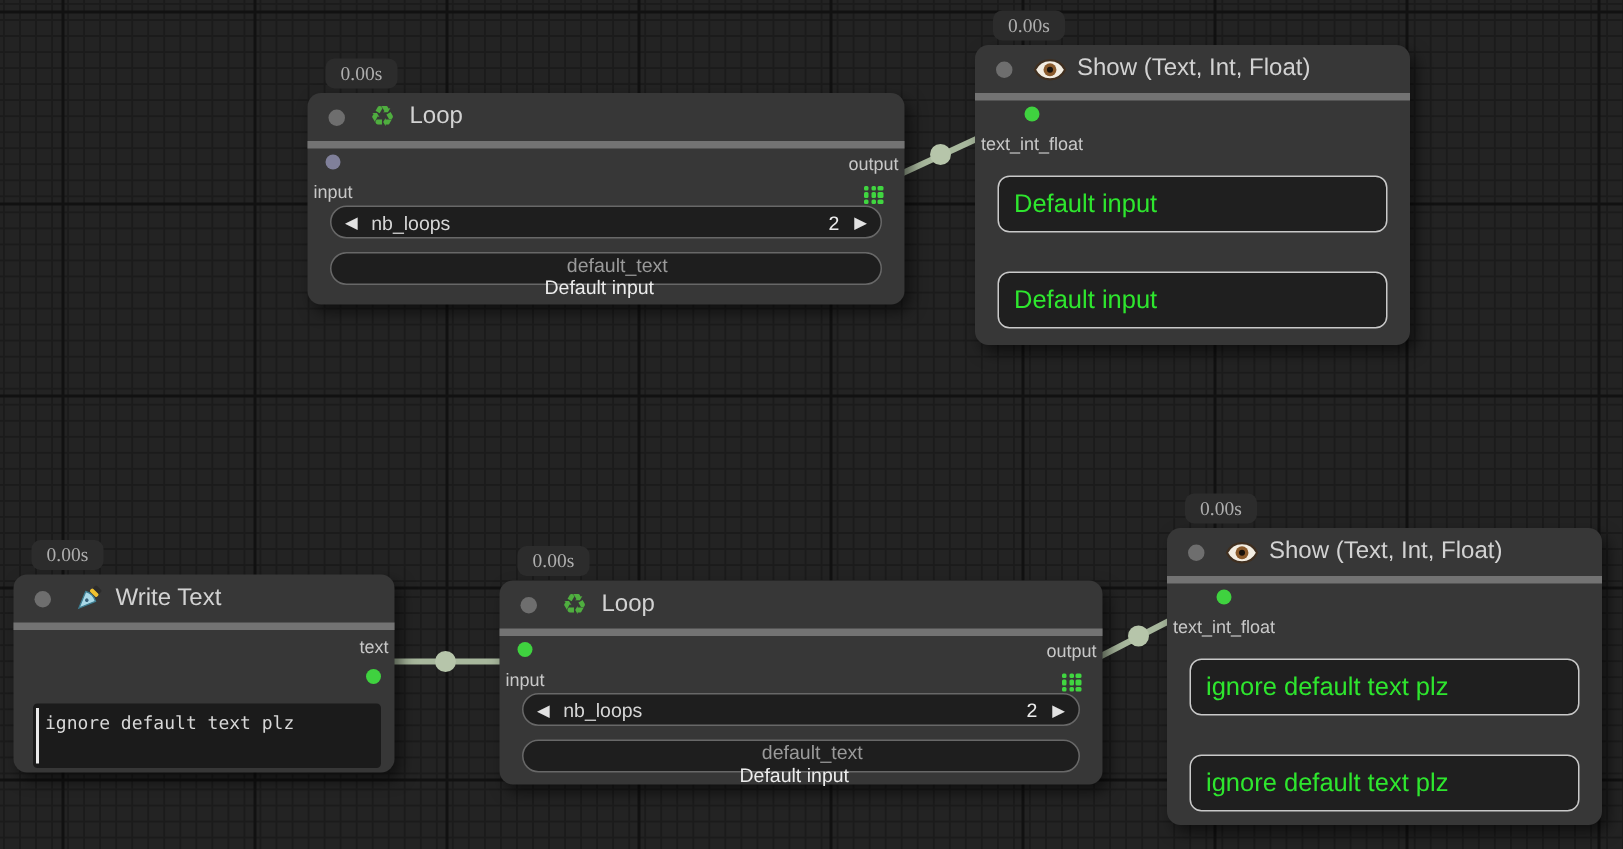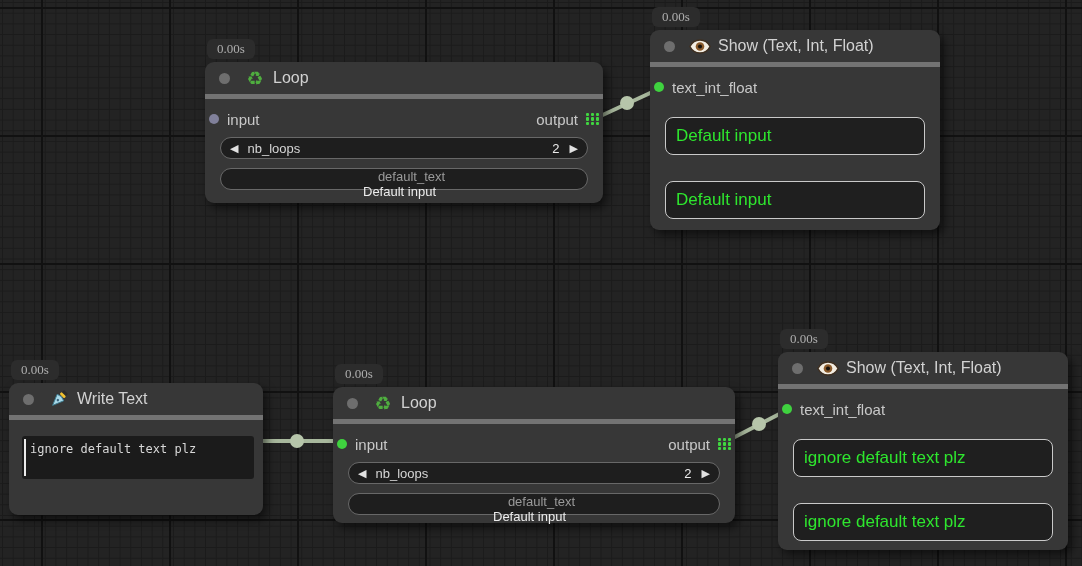--- a/index.html
+++ b/index.html
@@ -23,21 +23,21 @@
   svg.links{position:absolute;left:0;top:0;z-index:1;}
   .link-line{stroke:#a8b89d;stroke-width:4;}
   .link-dot{fill:#b6c5aa;}
 
   .node{
     position:absolute;z-index:2;
     background:#373737;border-radius:9px;
     box-shadow:4px 5px 10px rgba(0,0,0,.55);
   }
   .badge{
-    position:absolute;top:-23px;left:2px;
+    position:absolute;top:-23px;left:12px;
     background:#2c2c2c;color:#aeaeae;
     font-family:"Liberation Serif",serif;font-size:13px;
     padding:2px 10px 3px;border-radius:6px;line-height:15px;
   }
   .titlebar{
     height:37px;display:flex;align-items:center;
     padding:0 10px;box-sizing:border-box;
     border-bottom:5px solid #737373;
   }
   .collapse-dot{
@@ -46,21 +46,21 @@
   }
   .node-icon{width:24px;flex:none;text-align:center;margin-right:6px;line-height:0;}
   .recycle-glyph{font-size:19px;line-height:20px;color:#4fae3f;font-family:"DejaVu Sans",sans-serif;}
   .title{color:#d2d2d2;font-size:16px;white-space:nowrap;}
 
   .slot-row{
     display:flex;justify-content:space-between;align-items:center;
     height:26px;margin-top:7px;padding:0 4px;
   }
   .slot-row.only-out{justify-content:flex-end;}
-  .slot{display:flex;align-items:center;gap:8px;color:#c8c8c8;font-size:15px;}
+  .slot{display:flex;align-items:center;gap:8px;color:#c8c8c8;font-size:12px;flex-direction:column;}
   .sdot{width:10px;height:10px;border-radius:50%;flex:none;}
   .sdot.green{background:#3fd23f;}
   .sdot.muted{background:#80809a;}
   .grid-icon{
     width:13px;height:13px;flex:none;
     display:grid;grid-template-columns:repeat(3,1fr);grid-template-rows:repeat(3,1fr);gap:1.5px;
   }
   .grid-icon i{background:#40d640;border-radius:1px;}
 
   .widget{
@@ -192,20 +192,26 @@
             <g transform="rotate(45 10 10)">
               <rect x="7.2" y="0" width="5.6" height="3.4" rx="1" fill="#2b2b2b"></rect>
               <rect x="6.8" y="3.2" width="6.4" height="2.8" rx="1" fill="#f0c12f"></rect>
               <path d="M10 19 L5.4 8 Q10 5.4 14.6 8 Z" fill="#a9d9e8" stroke="#3e7e92" stroke-width="0.9"></path>
               <circle cx="10" cy="11.6" r="1.2" fill="#35607a"></circle>
             </g>
           </svg>
       </span>
       <span class="title">Write Text</span>
     </div>
+    <div class="slot-row only-out">
+      <div class="slot">
+        <span>text</span>
+        <span class="sdot green"></span>
+      </div>
+    </div>
     <div class="textarea">
       <span class="caret"></span>
       <span>ignore default text plz</span>
     </div>
   </div>
 
   <div class="node" id="node-loop-bottom">
     <div class="badge">0.00s</div>
     <div class="titlebar">
       <span class="collapse-dot"></span>

